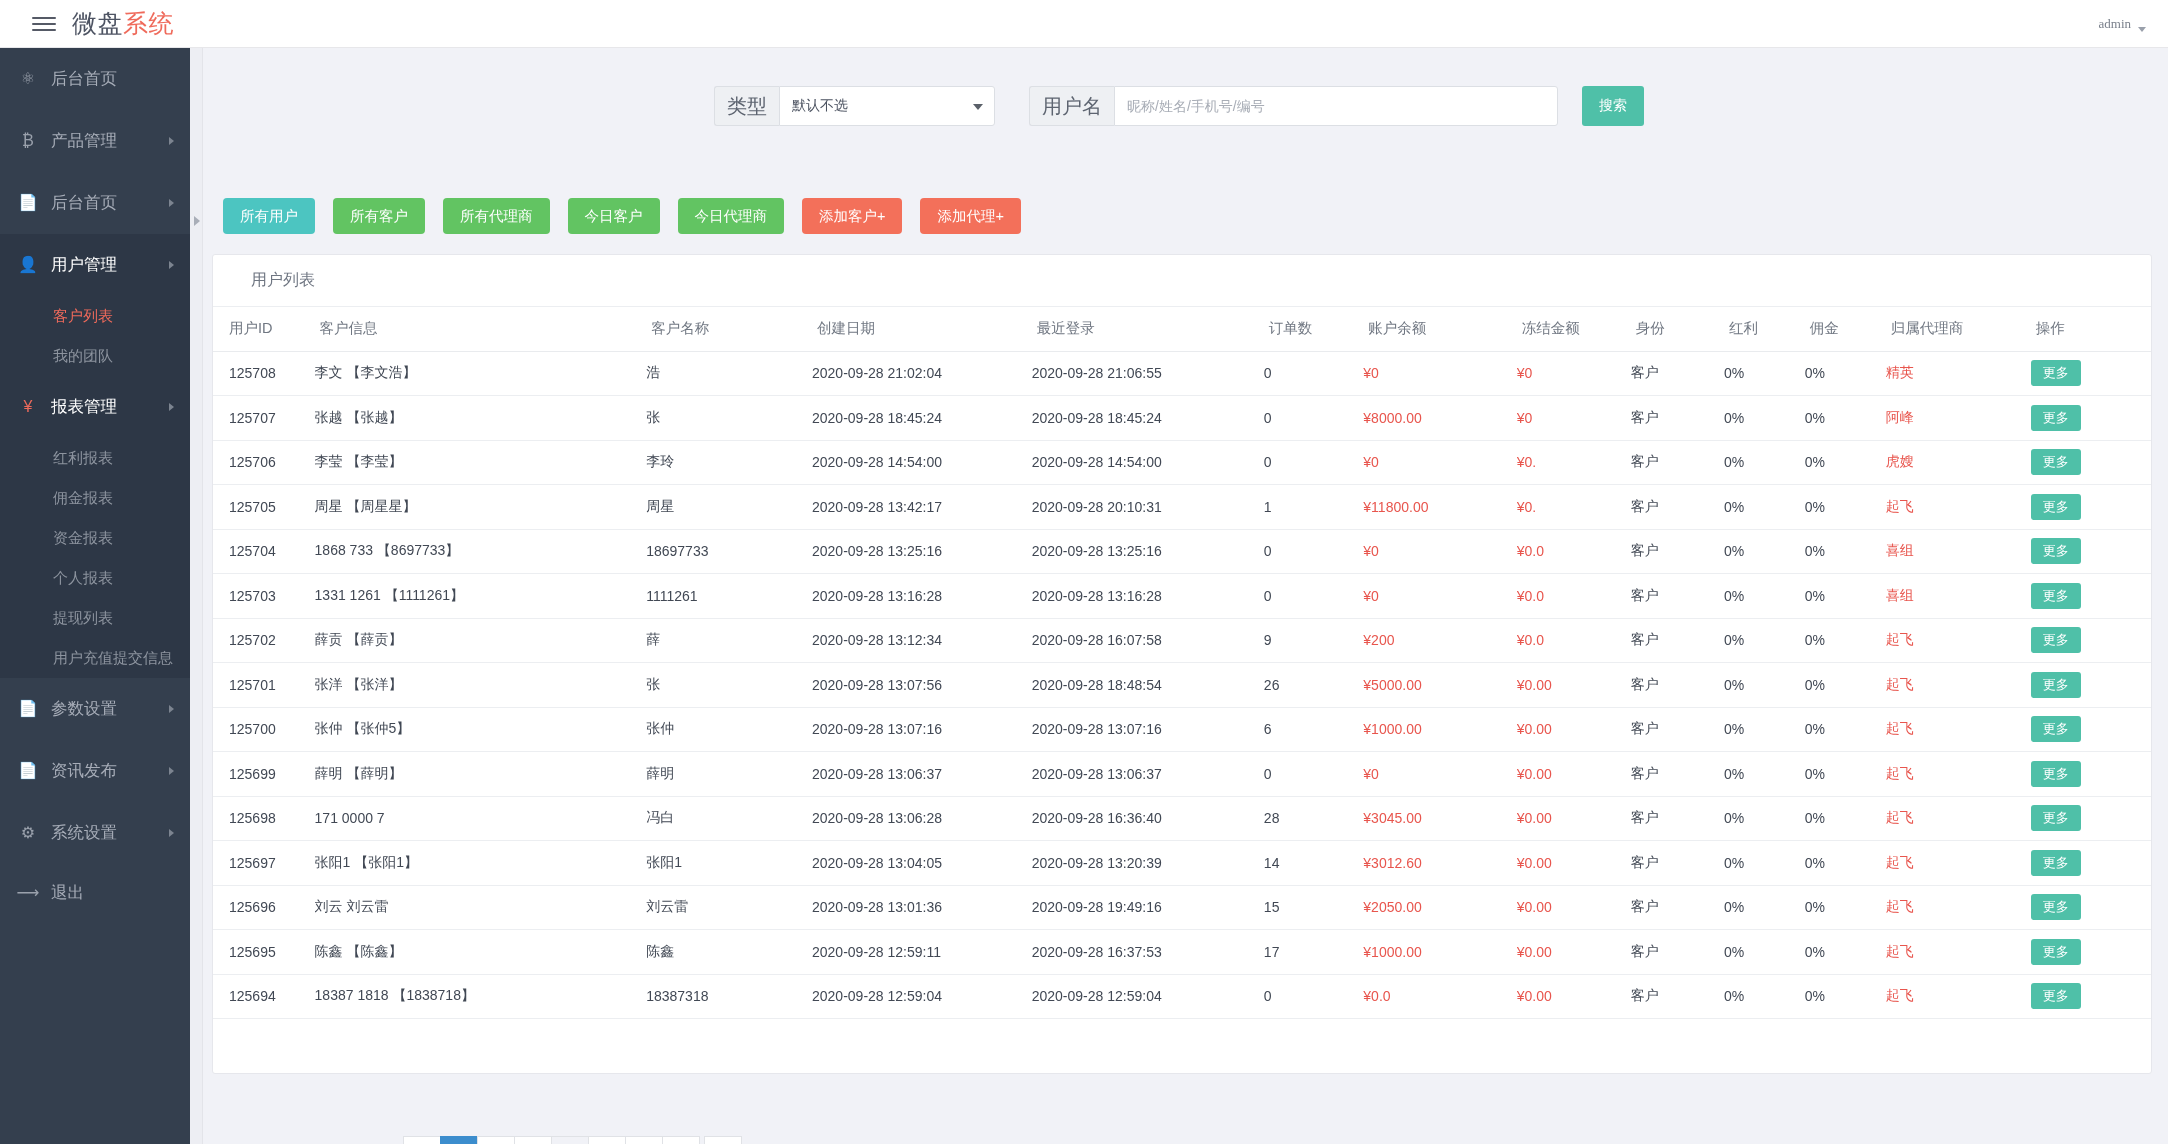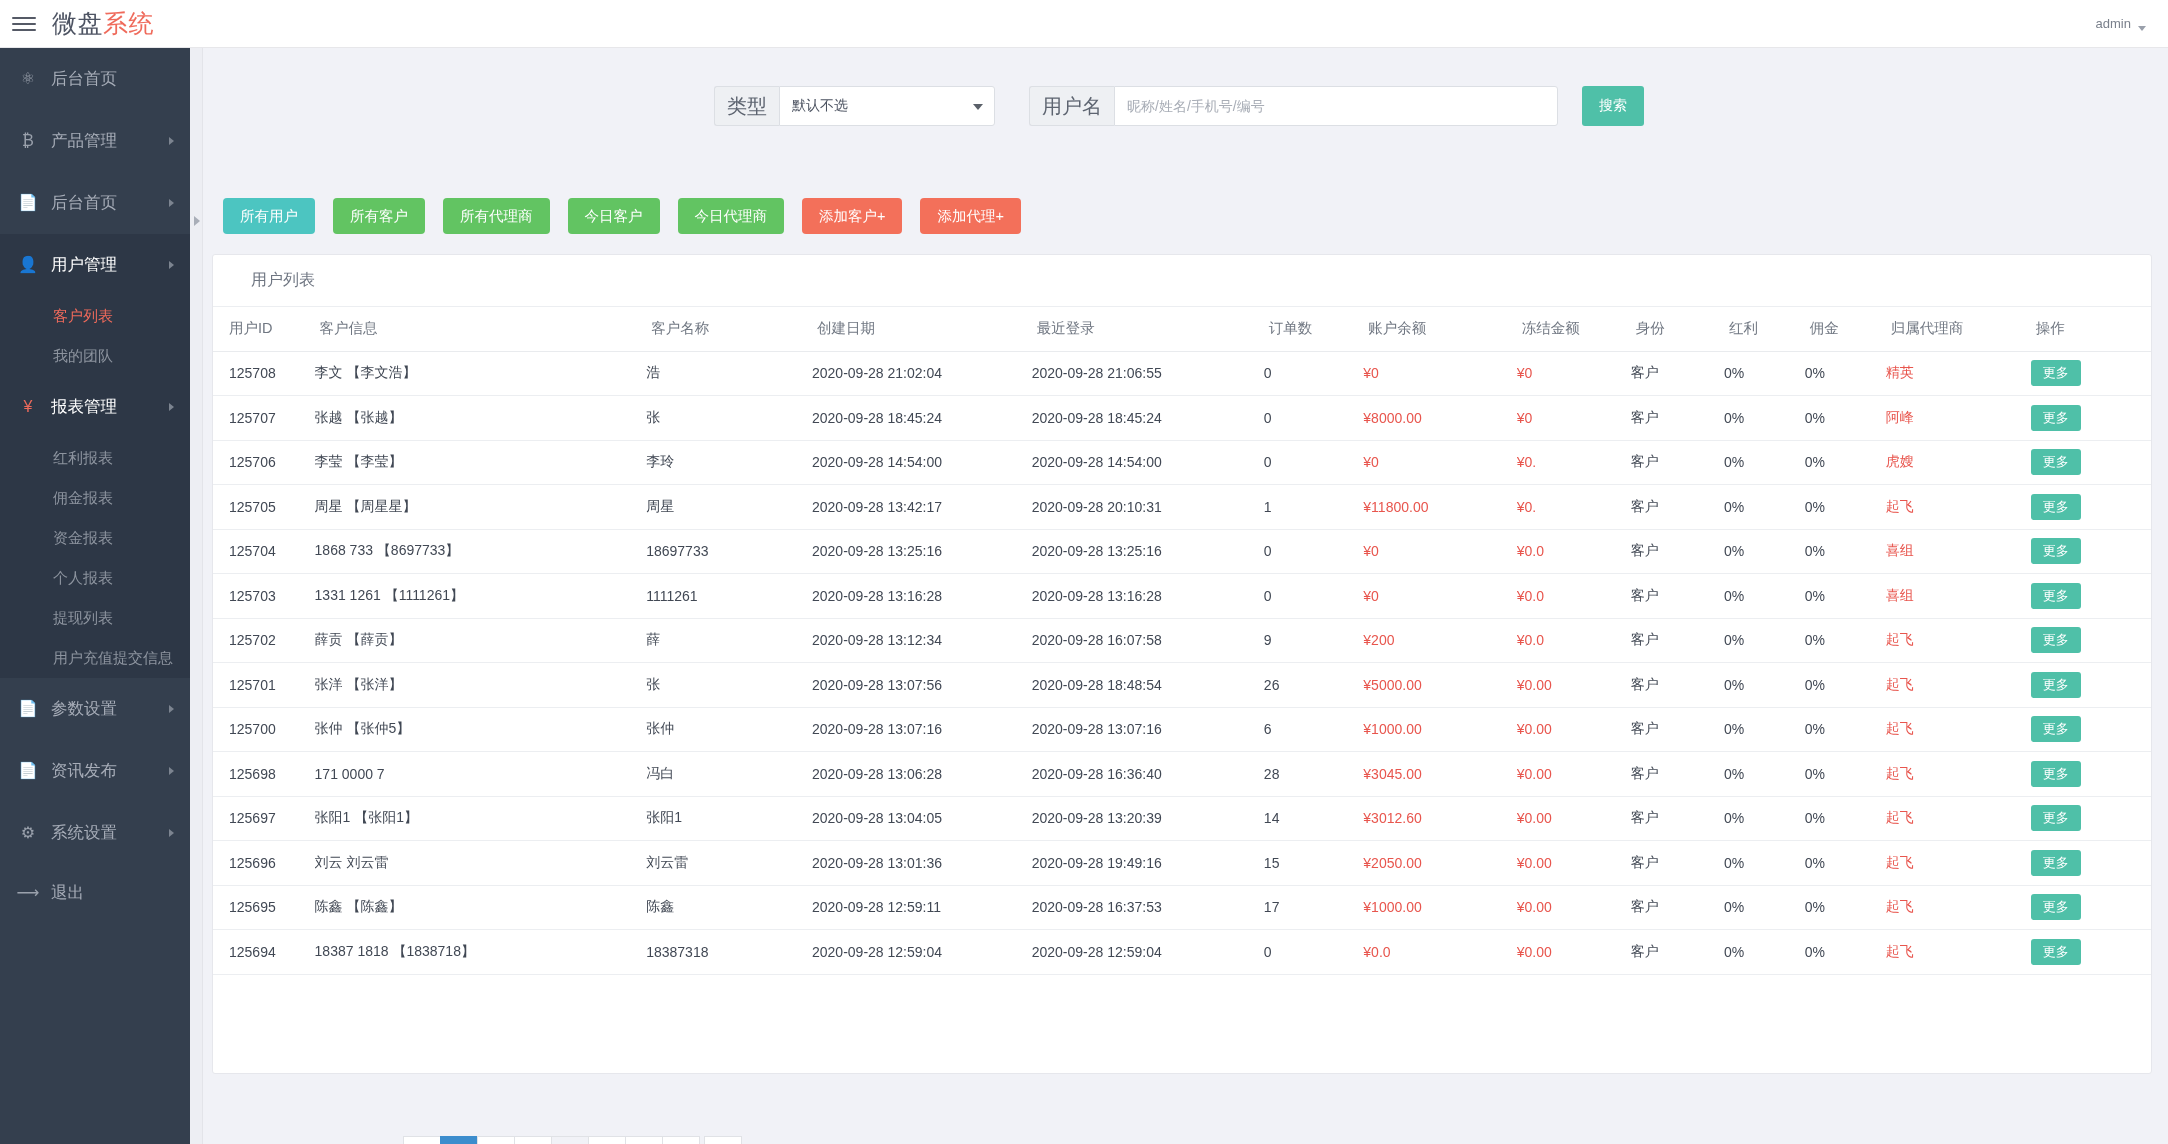--- a/index.html
+++ b/index.html
@@ -7,34 +7,34 @@
     width: 2168px; height: 1144px;
     font-family: "Liberation Sans", "DejaVu Sans", sans-serif;
     background: #f1f2f7;
     overflow: hidden;
   }
 
   
   #topbar {
     position: absolute; top: 0; left: 0; width: 2168px; height: 48px;
     background: #ffffff; border-bottom: 1px solid #e7e7ea;
-    display: flex; align-items: center; z-index: 20;
+    display: flex; align-items: center; z-index: 20; padding-left: 20px;
   }
   .hamburger {
     width: 26px; margin-left: 12px; margin-right: 14px;
     display: flex; flex-direction: column; justify-content: center; gap: 4px;
     cursor: pointer;
   }
   .hamburger span { display: block; height: 2px; width: 24px; background: #555a66; border-radius: 1px; }
   .brand { font-size: 25px; letter-spacing: .5px; }
   .brand .b1 { color: #4e5463; }
   .brand .b2 { color: #ef6a5b; }
   .topbar-right {
     margin-left: auto; margin-right: 22px; display: flex; align-items: flex-end;
-    color: #7a808c; font-size: 13px; cursor: pointer;
+    color: #7a808c; font-size: 13px; cursor: pointer; font-family: Liberation Serif, serif;
   }
   .caret-dn {
     display: inline-block; margin-left: 7px;
     border-left: 4px solid transparent; border-right: 4px solid transparent;
     border-top: 5px solid #9aa0ab;
   }
 
   
   #sidebar {
     position: absolute; top: 48px; left: 0; width: 190px; height: 1096px;
@@ -478,20 +478,35 @@
             <td>6</td>
             <td class="money">¥1000.00</td>
             <td class="money">¥0.00</td>
             <td>客户</td>
             <td>0%</td>
             <td>0%</td>
             <td class="agent">起飞</td>
             <td><span class="btn-more">更多</span></td>
           </tr>
           <tr>
+            <td class="pad-l">125699</td>
+            <td>薛明 【薛明】</td>
+            <td>薛明</td>
+            <td>2020-09-28 13:06:37</td>
+            <td>2020-09-28 13:06:37</td>
+            <td>0</td>
+            <td class="money">¥0</td>
+            <td class="money">¥0.00</td>
+            <td>客户</td>
+            <td>0%</td>
+            <td>0%</td>
+            <td class="agent">起飞</td>
+            <td><span class="btn-more">更多</span></td>
+          </tr>
+          <tr>
             <td class="pad-l">125698</td>
             <td>171 0000 7 </td>
             <td>冯白</td>
             <td>2020-09-28 13:06:28</td>
             <td>2020-09-28 16:36:40</td>
             <td>28</td>
             <td class="money">¥3045.00</td>
             <td class="money">¥0.00</td>
             <td>客户</td>
             <td>0%</td>

